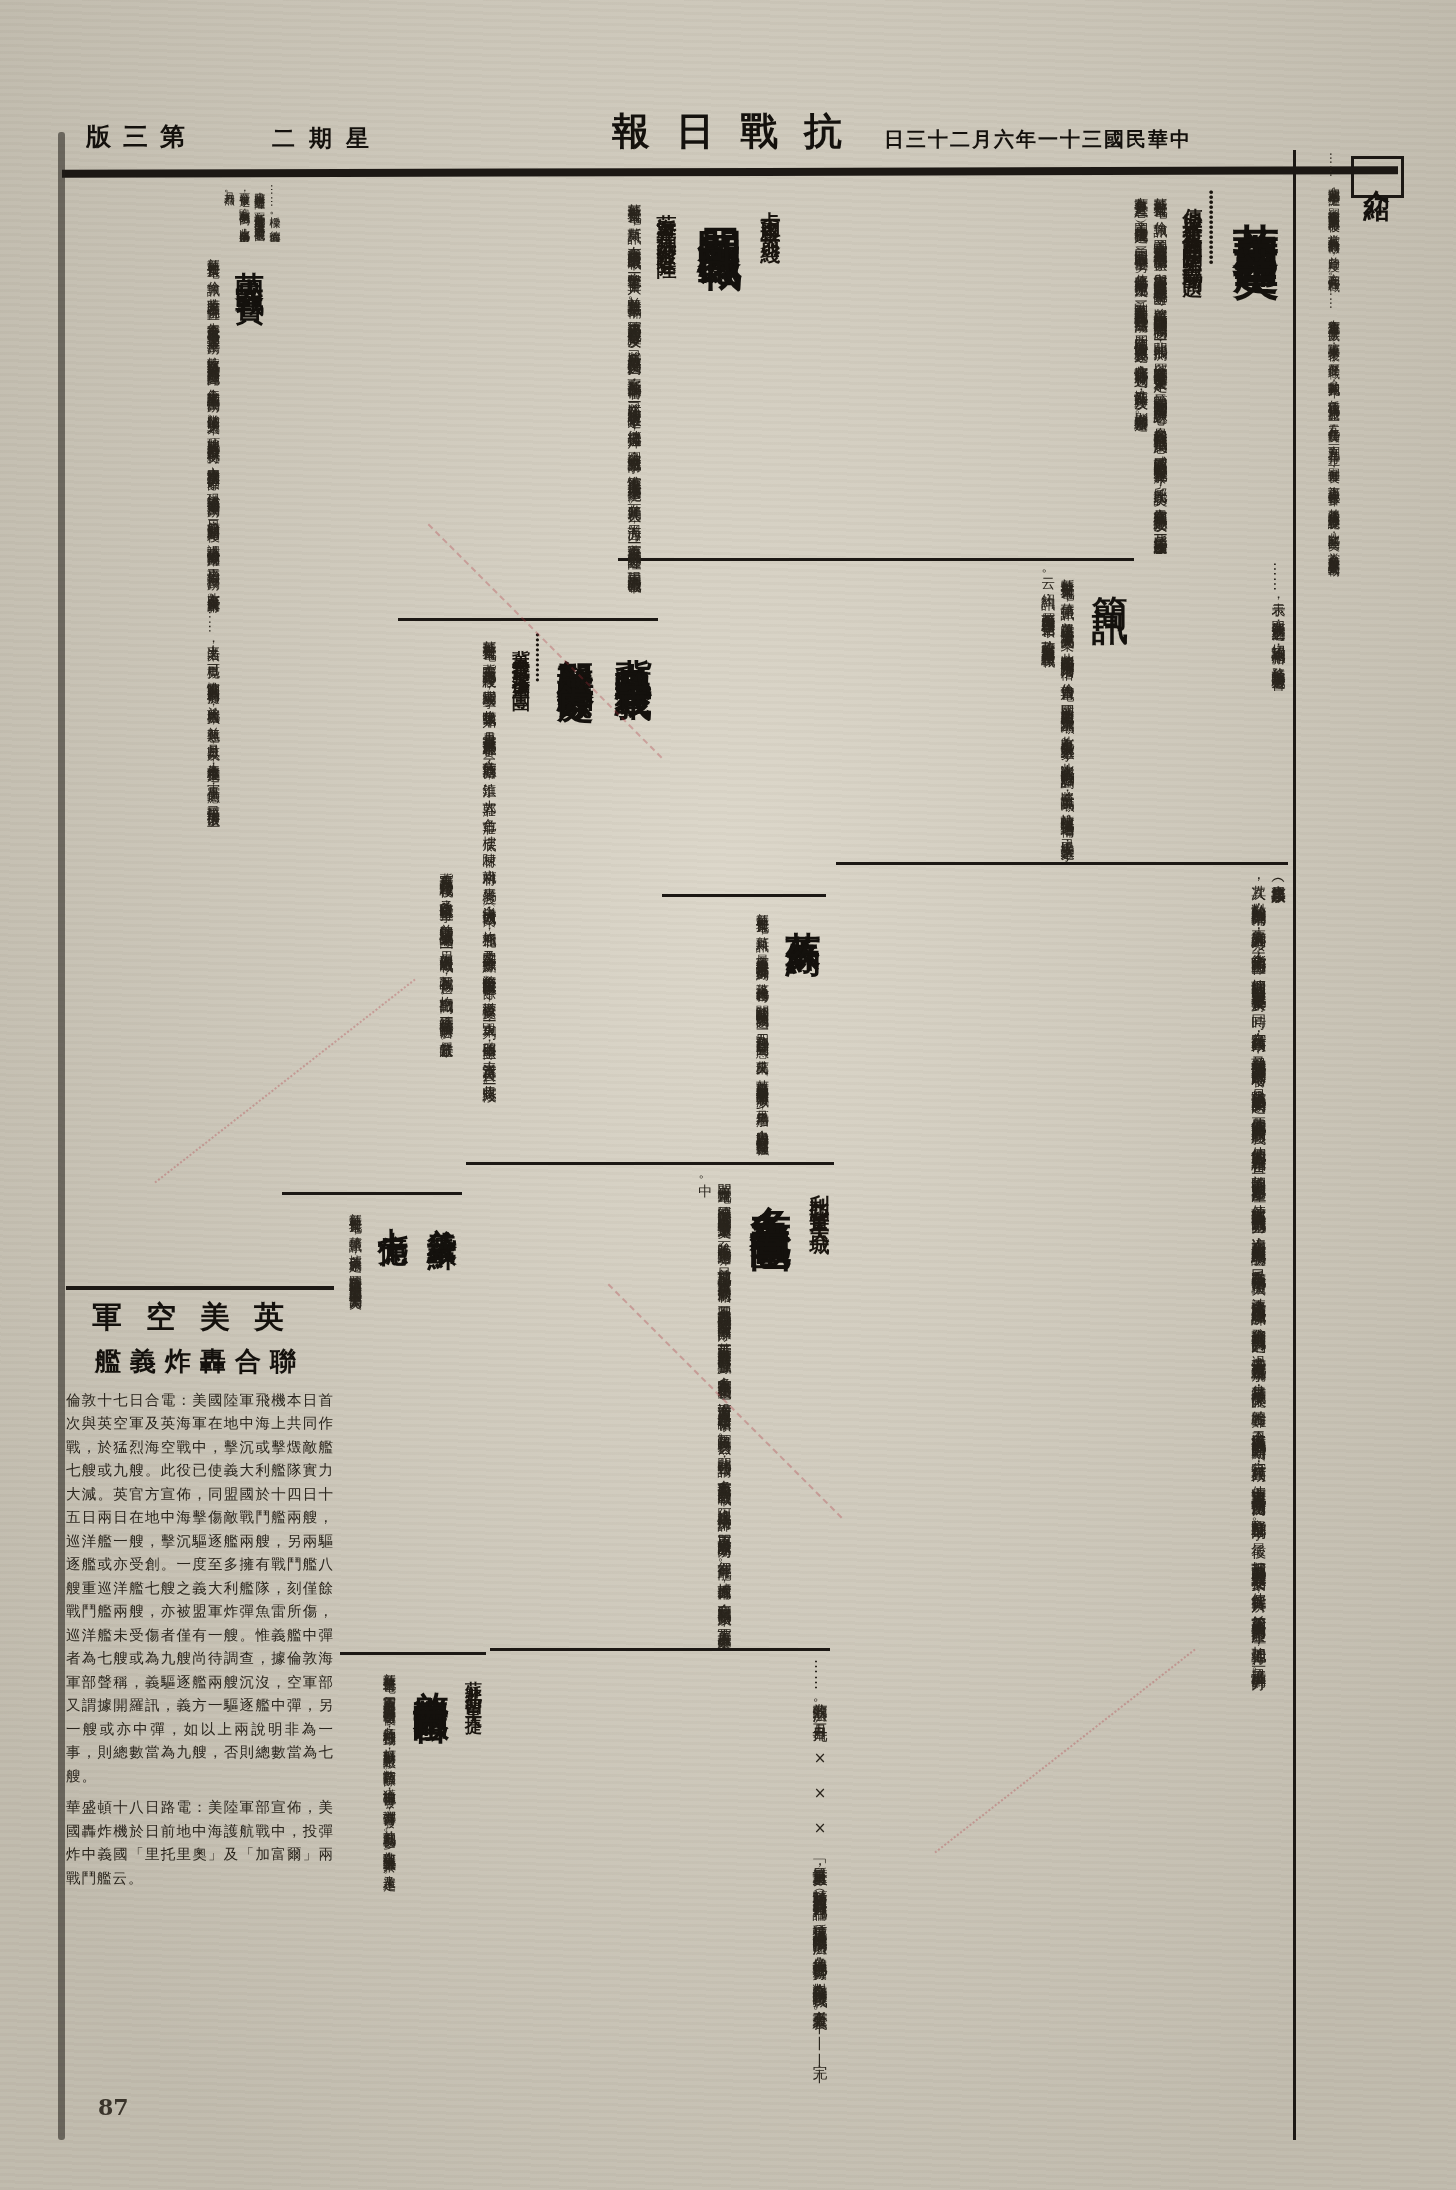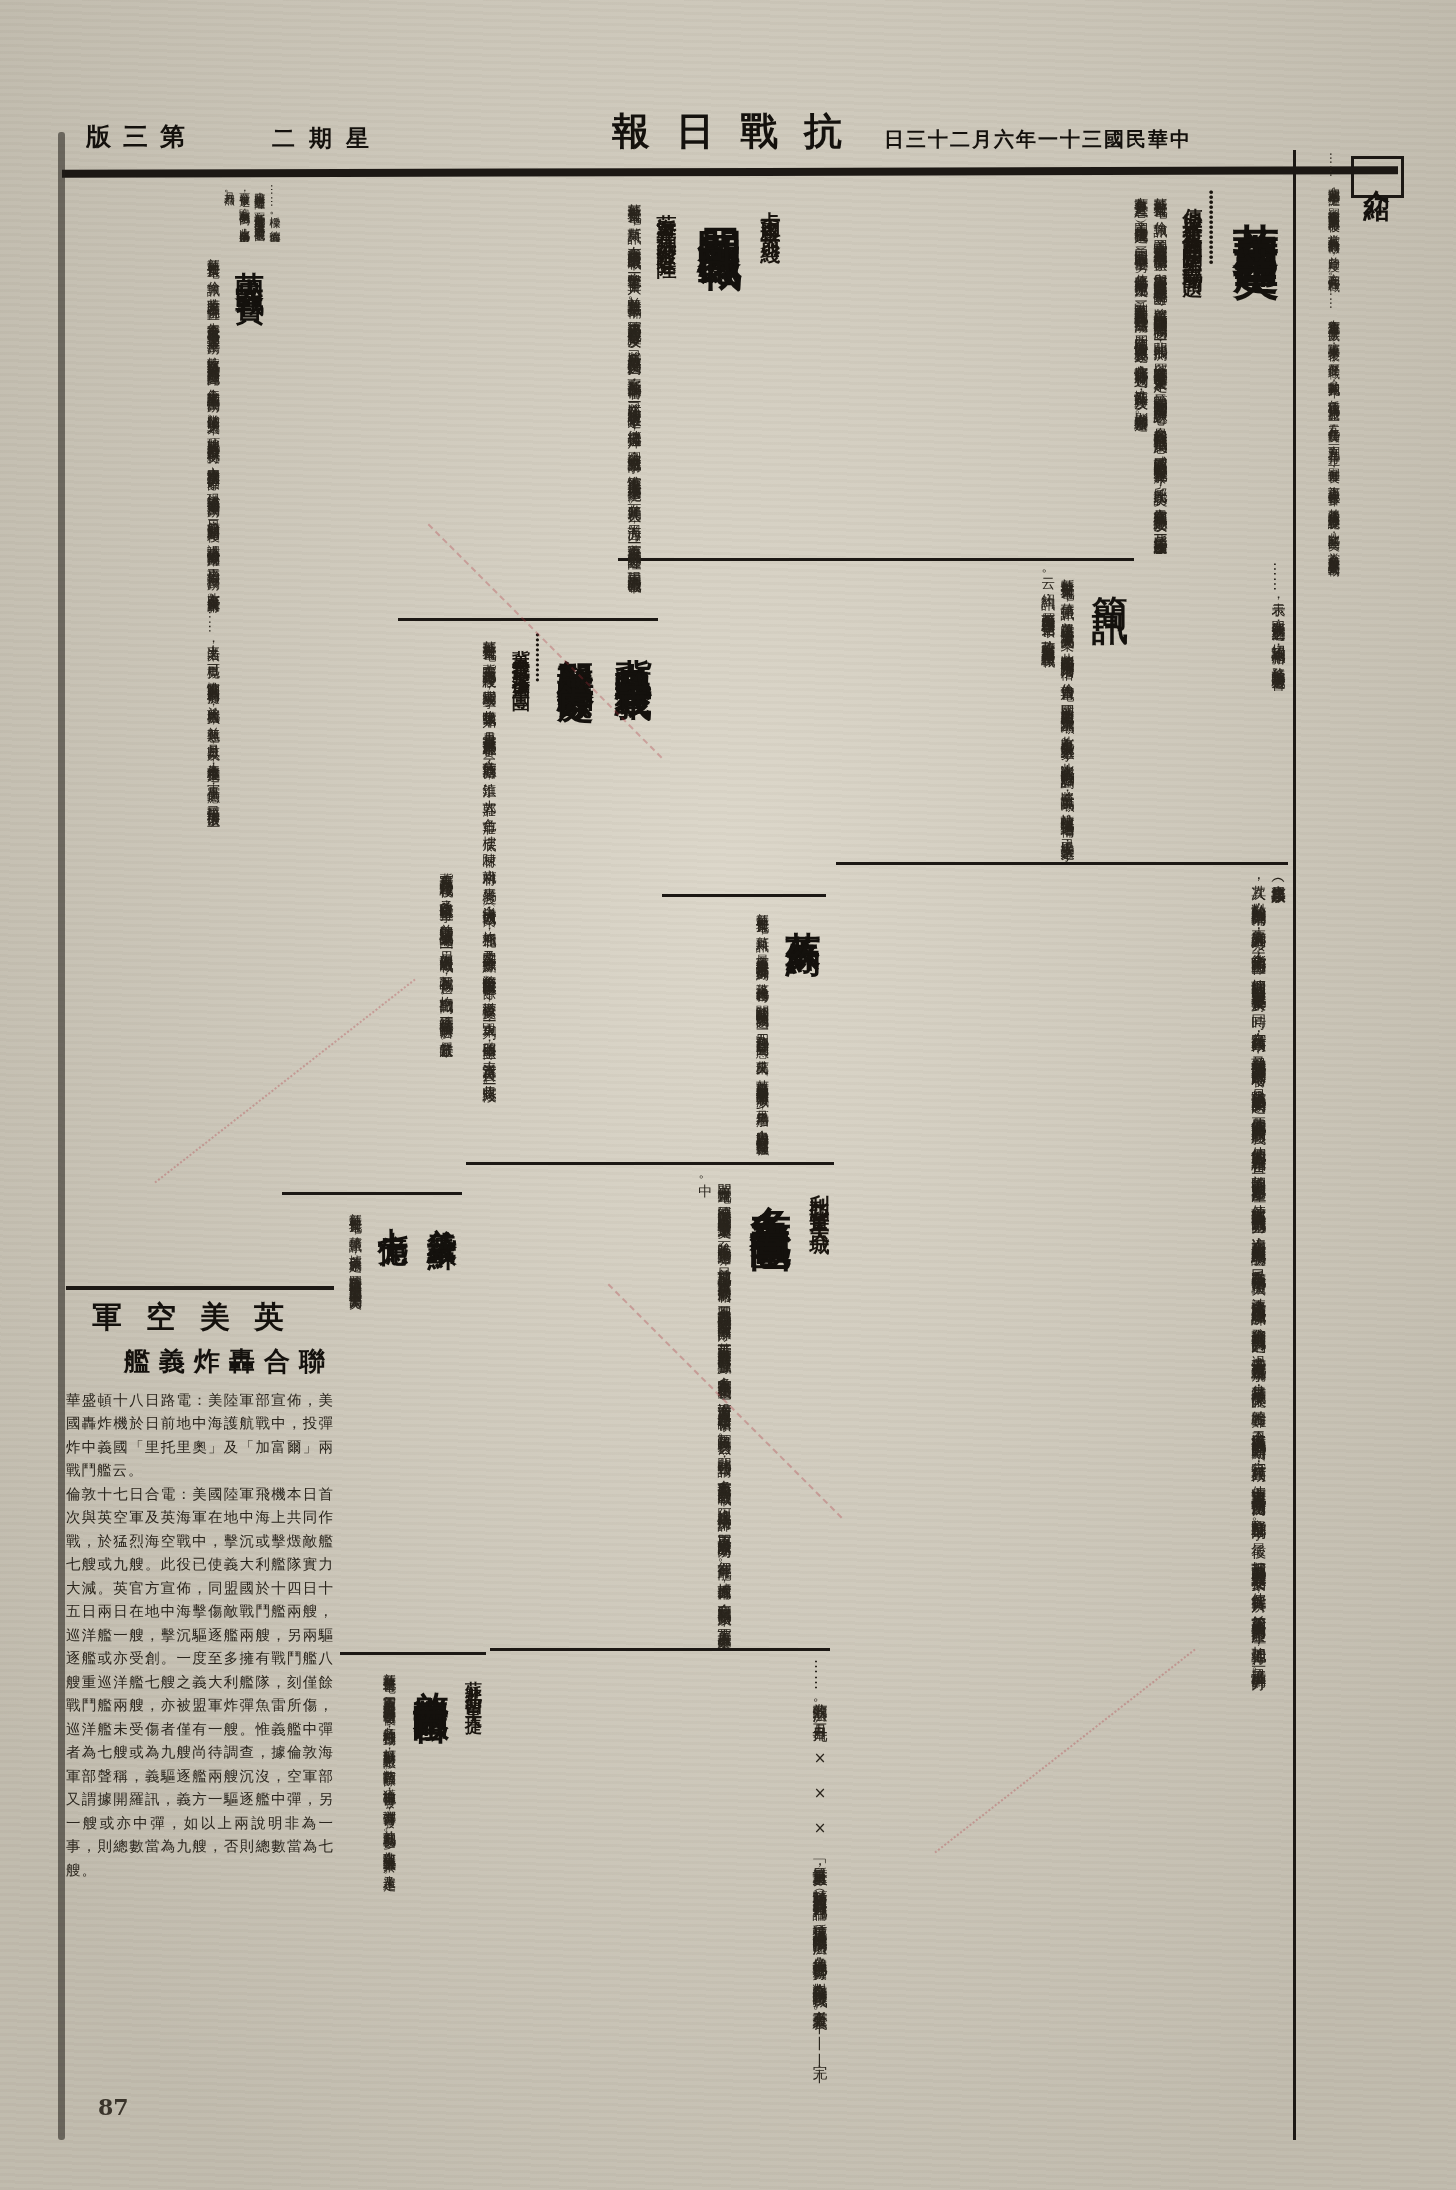--- a/index.html
+++ b/index.html
@@ -88,23 +88,23 @@
   </div>
 
   <div class="blk v" style="left:282px;top:1192px;width:180px;height:346px;border-top:3px solid #1c1814;padding-top:8px;">
     <span class="h-mid" style="font-size:30px;">美貸給蘇</span>
     <span class="h-mid" style="font-size:30px;">七十億元</span>
     <span class="bd bd2">新華社延安十九日電：華盛頓訊，據美蘇新協定，美國對蘇賒借信用已由十萬萬美元增至七十萬萬美元云。</span>
   </div>
 
   <div class="blk" style="left:66px;top:1286px;width:268px;height:848px;border-top:4px solid #1c1814;padding-top:7px;">
     <div class="htext" style="font-size:30px;letter-spacing:24px;text-align:center;">軍空美英</div>
-    <div class="htext" style="font-size:26px;letter-spacing:9px;text-align:right;margin:6px 0 10px;">艦義炸轟合聯</div>
+    <div class="htext" style="font-size:26px;letter-spacing:9px;text-align:center;margin:6px 0 10px;">艦義炸轟合聯</div>
+    <div class="bd" style="display:block;font-size:14.5px;line-height:1.62;">倫敦十七日合電：美國陸軍飛機本日首次與英空軍及英海軍在地中海上共同作戰，於猛烈海空戰中，擊沉或擊燬敵艦七艘或九艘。此役已使義大利艦隊實力大減。英官方宣佈，同盟國於十四日十五日兩日在地中海擊傷敵戰鬥艦兩艘，巡洋艦一艘，擊沉驅逐艦兩艘，另兩驅逐艦或亦受創。一度至多擁有戰鬥艦八艘重巡洋艦七艘之義大利艦隊，刻僅餘戰鬥艦兩艘，亦被盟軍炸彈魚雷所傷，巡洋艦未受傷者僅有一艘。惟義艦中彈者為七艘或為九艘尚待調查，據倫敦海軍部聲稱，義驅逐艦兩艘沉沒，空軍部又謂據開羅訊，義方一驅逐艦中彈，另一艘或亦中彈，如以上兩說明非為一事，則總數當為九艘，否則總數當為七艘。</div>
     <div class="bd" style="display:block;font-size:14.5px;line-height:1.62;margin-top:8px;">華盛頓十八日路電：美陸軍部宣佈，美國轟炸機於日前地中海護航戰中，投彈炸中義國「里托里奧」及「加富爾」兩戰鬥艦云。</div>
-    <div class="bd" style="display:block;font-size:14.5px;line-height:1.62;">倫敦十七日合電：美國陸軍飛機本日首次與英空軍及英海軍在地中海上共同作戰，於猛烈海空戰中，擊沉或擊燬敵艦七艘或九艘。此役已使義大利艦隊實力大減。英官方宣佈，同盟國於十四日十五日兩日在地中海擊傷敵戰鬥艦兩艘，巡洋艦一艘，擊沉驅逐艦兩艘，另兩驅逐艦或亦受創。一度至多擁有戰鬥艦八艘重巡洋艦七艘之義大利艦隊，刻僅餘戰鬥艦兩艘，亦被盟軍炸彈魚雷所傷，巡洋艦未受傷者僅有一艘。惟義艦中彈者為七艘或為九艘尚待調查，據倫敦海軍部聲稱，義驅逐艦兩艘沉沒，空軍部又謂據開羅訊，義方一驅逐艦中彈，另一艘或亦中彈，如以上兩說明非為一事，則總數當為九艘，否則總數當為七艘。</div>
   </div>
 
   <div class="blk v" style="left:340px;top:1652px;width:146px;height:494px;border-top:3px solid #1c1814;padding-top:8px;">
     <span class="kick" style="font-size:17px;">蘇北新四軍大捷</span>
     <span class="h-mid" style="font-size:36px;">啓東斃敵四百</span>
     <span class="bd bd2">新華社蘇北十三日電：新四軍軍部自提出武裝保衛麥收號召後，各師均積極行動，打擊出動搶粮之敵，斃敵四百餘。獲迫擊砲彈百發，擲彈筒彈百發，其他戰利品甚多。敵在戰場上遺屍數十具，未及運走。</span>
   </div>
 
   <div class="blk v" style="left:70px;top:248px;width:200px;height:1020px;">
     <span class="h-mid" style="font-size:29px;letter-spacing:8px;">英國戰費</span>

